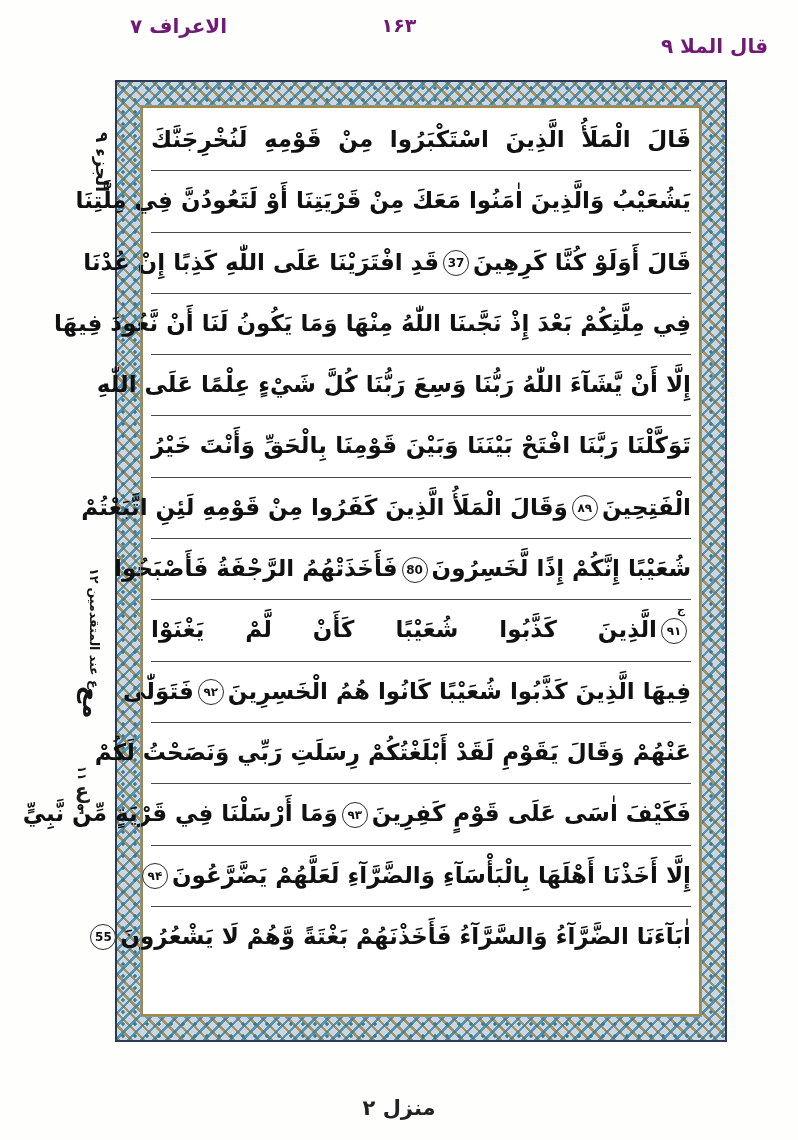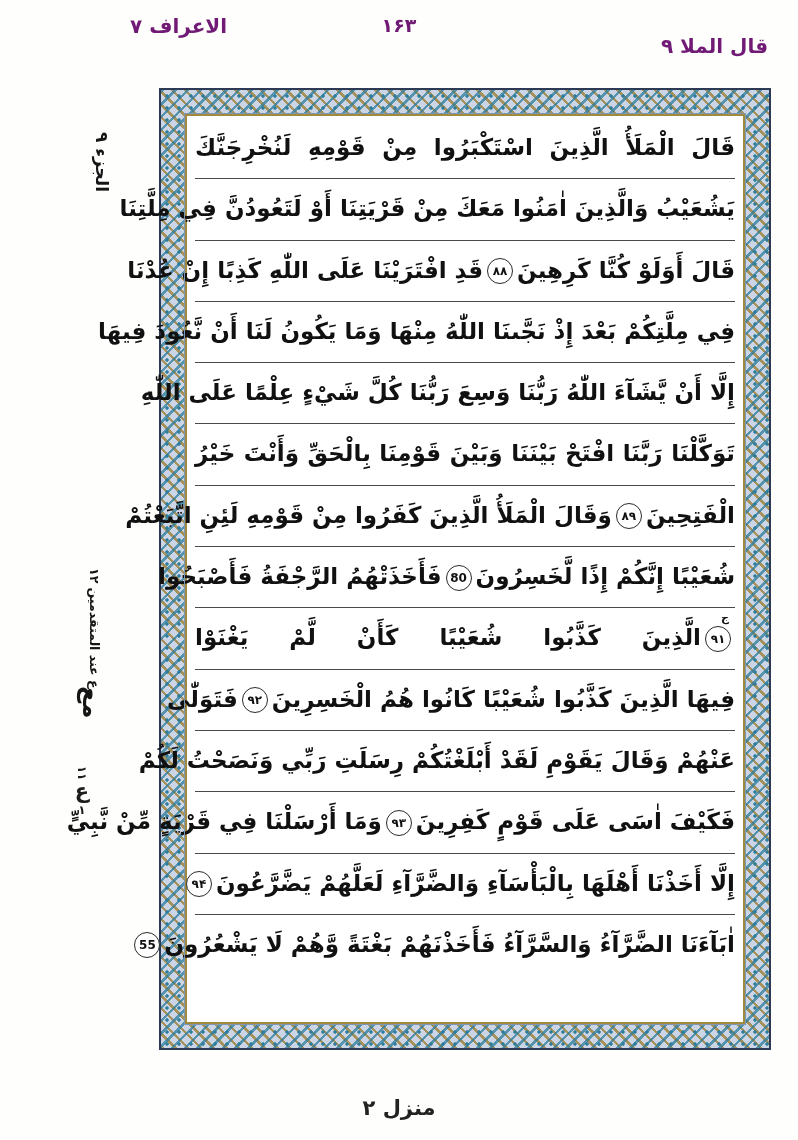--- a/index.html
+++ b/index.html
@@ -9,29 +9,28 @@
     font-family:"DejaVu Sans",sans-serif;
     color:#151515;
   }
   
   .hdr{position:absolute;top:14px;font-weight:bold;font-size:20px;color:#701a75;text-align:right;}
   .hdr-right{right:30px;margin-top:20px;}
   .hdr-center{left:50%;transform:translateX(-50%);font-size:19px;}
   .hdr-left{left:130px;}
   
   .frame{
-    position:absolute;left:115px;top:88px;width:612px;height:962px;
+    position:absolute;left:115px;top:80px;width:612px;height:962px;
     box-sizing:border-box;border:2px solid #2c3a55;padding:24px;
     background-color:#ccd5e6;
     background-image:
       radial-gradient(circle 1.4px at 6px 6px, #2e7d9c 0 1.4px, rgba(0,0,0,0) 2px),
       repeating-linear-gradient(135deg, rgba(46,125,156,.75) 0 2.5px, rgba(0,0,0,0) 2.5px 9px),
       repeating-linear-gradient(45deg, rgba(156,129,54,.8) 0 2.5px, rgba(0,0,0,0) 2.5px 9px);
     background-size:12px 12px,auto,auto;
-    margin-left:44px;
   }
   .inner{
     width:100%;height:100%;box-sizing:border-box;background:#ffffff;
     border:2px solid #a18a3c;outline:1px solid #7d97b8;
     padding:2px 8px 0 8px;
   }
   
   .textarea{width:100%;height:100%;}
   .qline{
     height:60.3px;line-height:58px;
@@ -82,21 +81,21 @@
   <span class="r-ain">ع</span>
   <span class="r-bot">۱</span>
 </div>
 
 <div class="frame">
   <div class="inner">
     <div class="textarea">
         <div class="qline"><span>قَالَ الْمَلَأُ الَّذِينَ اسْتَكْبَرُوا مِنْ قَوْمِهِ لَنُخْرِجَنَّكَ</span></div>
         <div class="qline"><span>يَشُعَيْبُ وَالَّذِينَ اٰمَنُوا مَعَكَ مِنْ قَرْيَتِنَا أَوْ لَتَعُودُنَّ فِي مِلَّتِنَا</span></div>
         <div class="qline"><span>قَالَ أَوَلَوْ كُنَّا كَرِهِينَ</span><span class="vmark">
-            <span>۸۸</span>
+            <span>37</span>
           </span><span>قَدِ افْتَرَيْنَا عَلَى اللّٰهِ كَذِبًا إِنْ عُدْنَا</span></div>
         <div class="qline"><span>فِي مِلَّتِكُمْ بَعْدَ إِذْ نَجَّىنَا اللّٰهُ مِنْهَا وَمَا يَكُونُ لَنَا أَنْ نَّعُودَ فِيهَا</span></div>
         <div class="qline"><span>إِلَّا أَنْ يَّشَآءَ اللّٰهُ رَبُّنَا وَسِعَ رَبُّنَا كُلَّ شَيْءٍ عِلْمًا عَلَى اللّٰهِ</span></div>
         <div class="qline"><span>تَوَكَّلْنَا رَبَّنَا افْتَحْ بَيْنَنَا وَبَيْنَ قَوْمِنَا بِالْحَقِّ وَأَنْتَ خَيْرُ</span></div>
         <div class="qline"><span>الْفَتِحِينَ</span><span class="vmark">
             <span>۸۹</span>
           </span><span>وَقَالَ الْمَلَأُ الَّذِينَ كَفَرُوا مِنْ قَوْمِهِ لَئِنِ اتَّبَعْتُمْ</span></div>
         <div class="qline"><span>شُعَيْبًا إِنَّكُمْ إِذًا لَّخَسِرُونَ</span><span class="vmark">
             <span>80</span>
           </span><span>فَأَخَذَتْهُمُ الرَّجْفَةُ فَأَصْبَحُوا</span></div>

